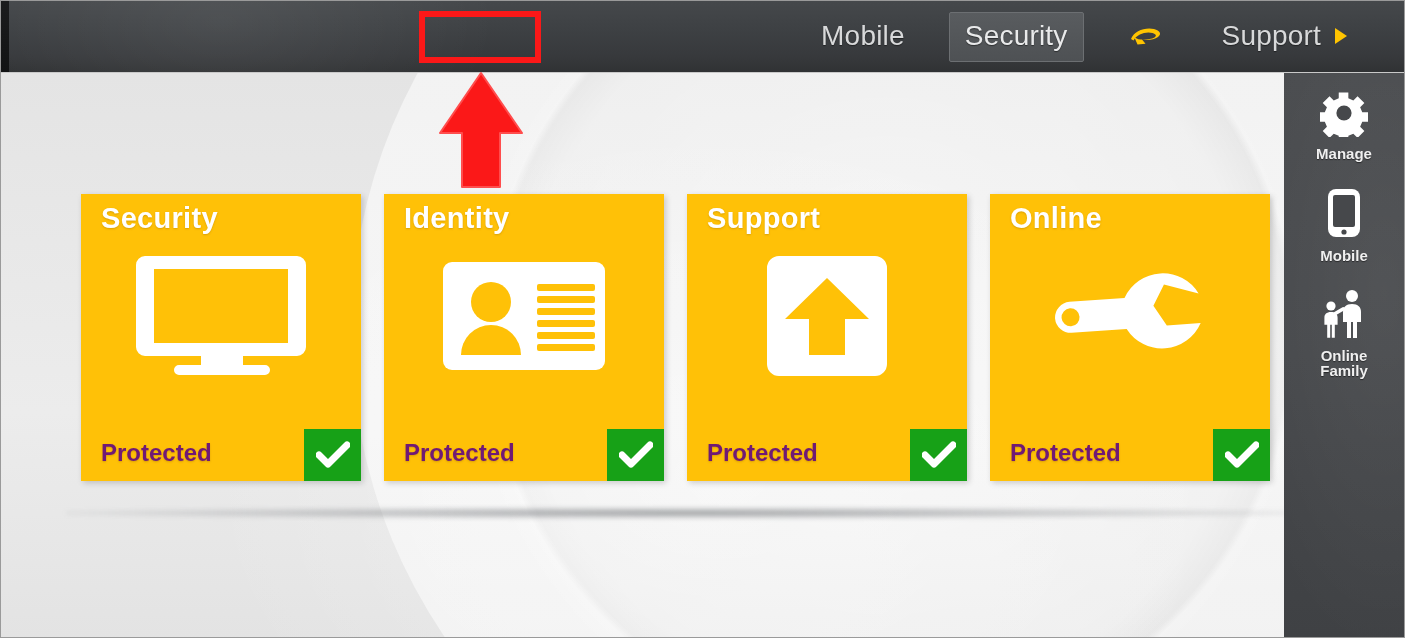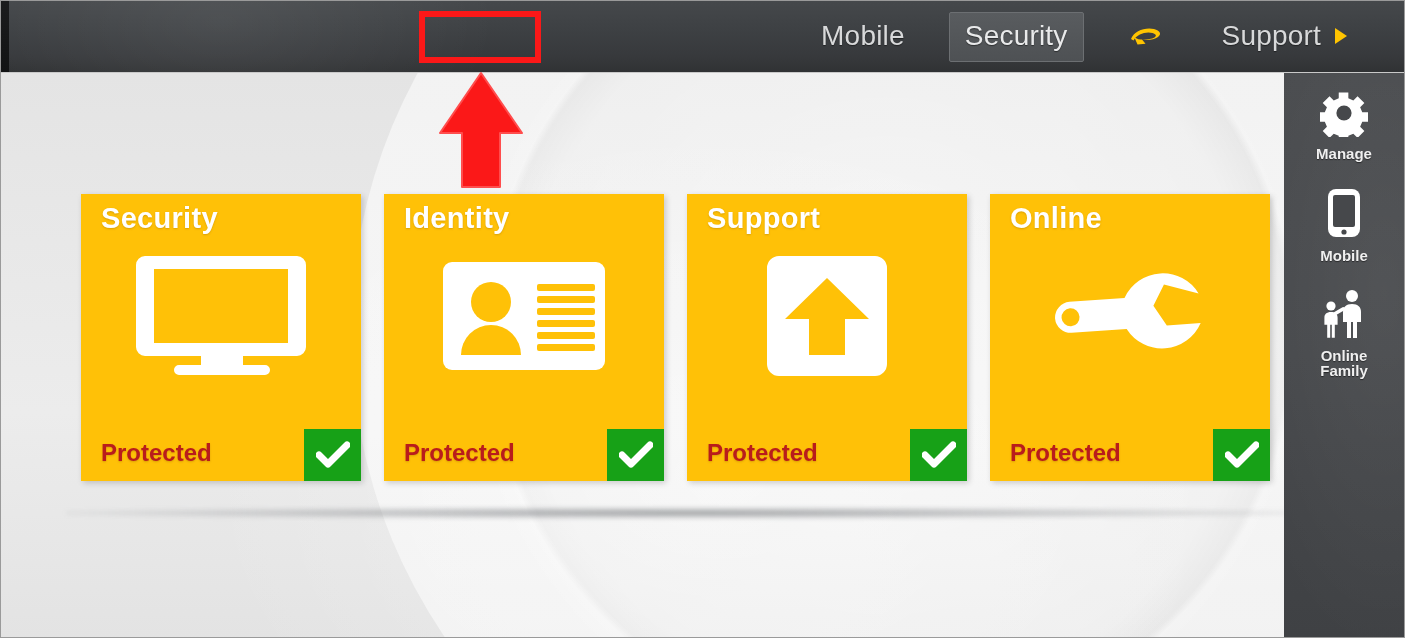--- a/index.html
+++ b/index.html
@@ -139,21 +139,21 @@
     color:#ffffff;font-size:29px;font-weight:bold;
     letter-spacing:.3px;
     text-shadow:0 1px 2px rgba(170,120,0,.45);
   }
   .tile-icon{
     position:absolute;left:0;right:0;top:52px;
     height:140px;display:flex;align-items:center;justify-content:center;
   }
   .tile-status{
     position:absolute;left:20px;bottom:14px;
-    color:#b91c1c;font-size:24px;font-weight:bold;
+    color:#701a75;font-size:24px;font-weight:bold;
     text-shadow:0 1px 2px rgba(170,120,0,.45);
   }
   .tile-check{
     position:absolute;right:0;bottom:0;
     width:57px;height:52px;
     background:#17a117;
     display:flex;align-items:center;justify-content:center;
   }
 
   

